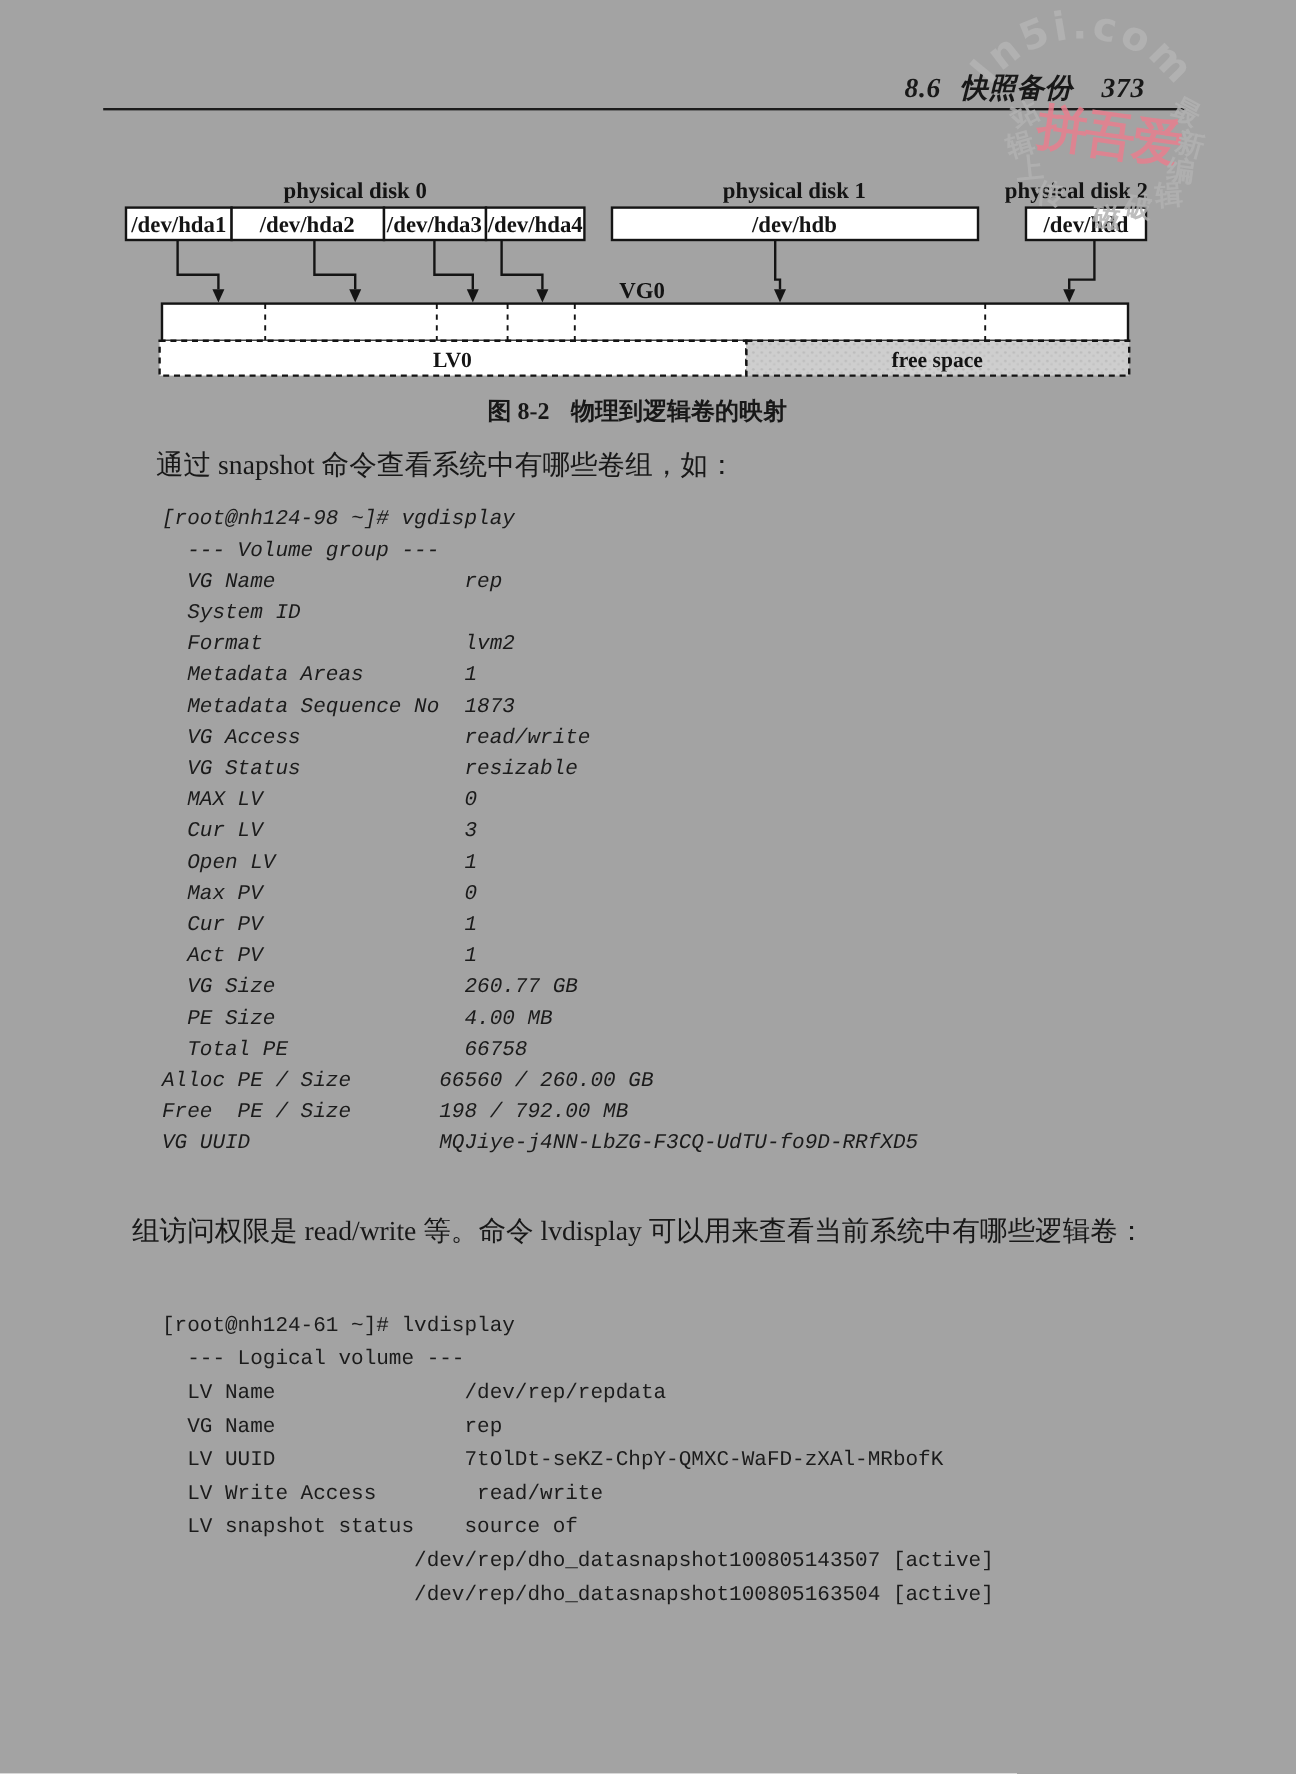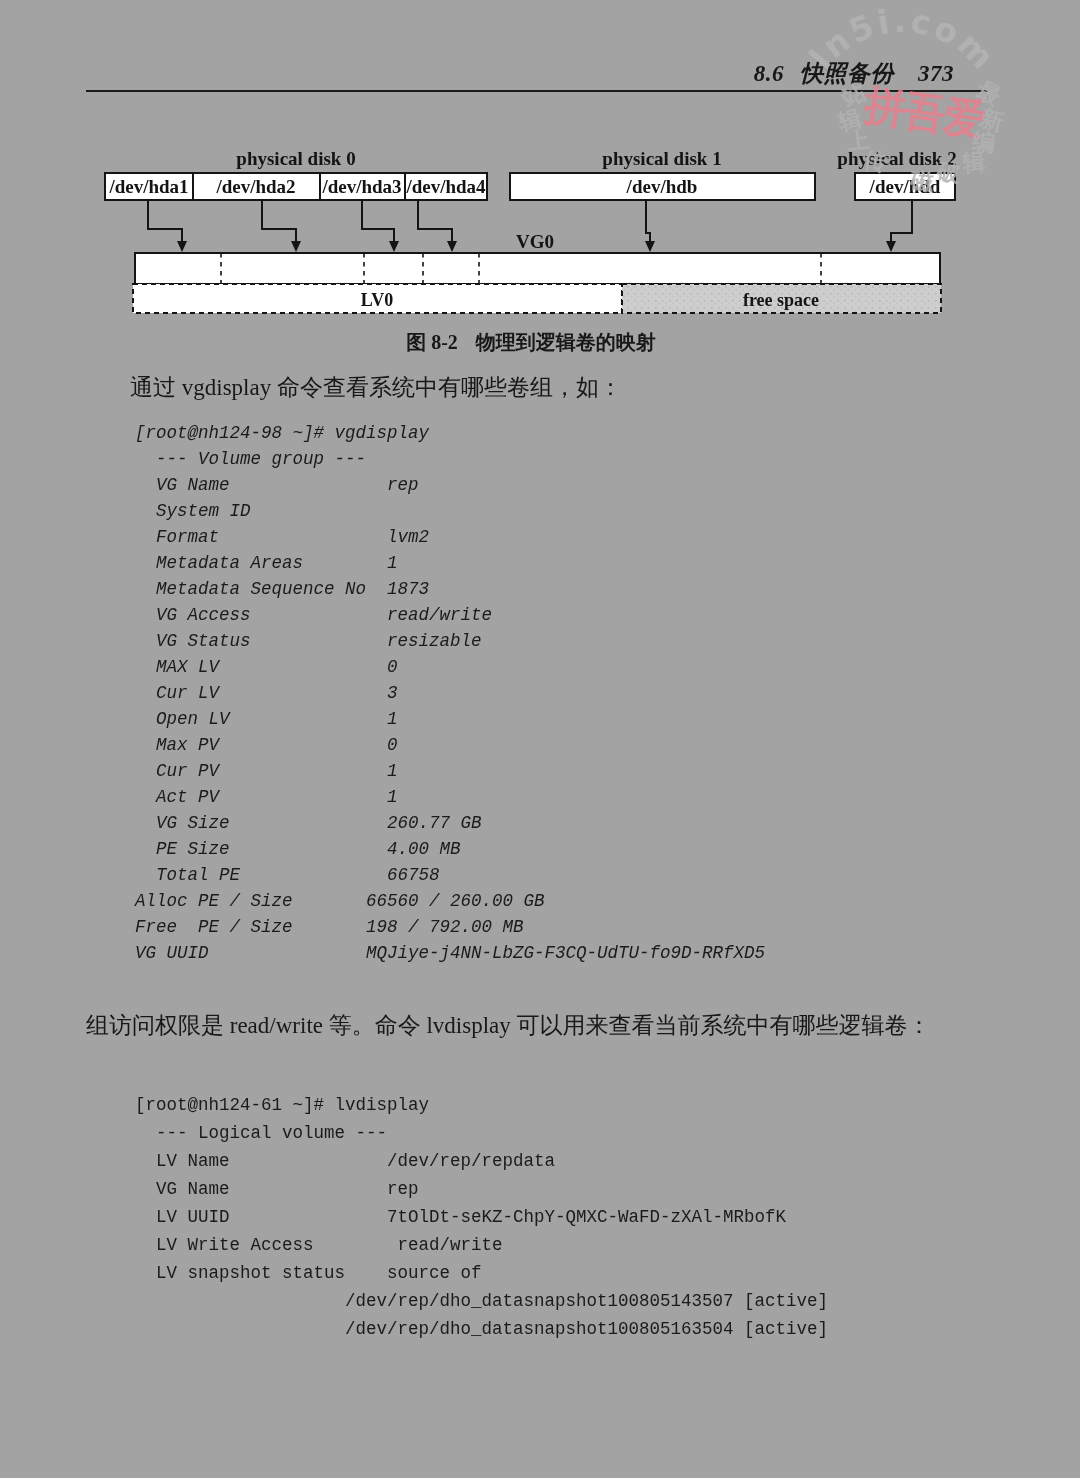--- a/index.html
+++ b/index.html
@@ -38,21 +38,21 @@
   .caption{
     position:absolute;left:0;top:329px;width:1062px;text-align:center;
     font-weight:bold;font-size:20px;
   }
   .caption .cap-prefix{margin-right:18px;margin-top:46px;}
   
   .para{font-size:23px;line-height:32px;}
   #intro-para{position:absolute;left:130px;top:372px;white-space:nowrap;}
   #middle-para{position:absolute;left:86px;top:1004px;width:908px;line-height:43px;}
   #middle-para .line1{text-indent:44px;white-space:nowrap;}
-  #middle-para .line2{white-space:nowrap;}
+  #middle-para .line2{white-space:nowrap;margin-left:24px;}
   
   .terminal{
     position:absolute;left:135px;margin:0;
     font-family:"Liberation Mono","DejaVu Sans Mono",monospace;
     font-size:17.5px;color:#1b1b1b;white-space:pre;
   }
   #terminal-vgdisplay{top:420px;line-height:26px;font-style:italic;}
   #terminal-lvdisplay{top:1091px;line-height:28px;}
 </style>
 </head>
@@ -123,21 +123,21 @@
       <rect class="freebox" x="542" y="139" width="319" height="29" fill="url(#speck)"></rect>
       <text class="lvlabel" x="297" y="161">LV0</text>
       <text class="lvlabel" x="701" y="161">free space</text>
     </g>
   </svg>
 
   <div class="caption">
     <span class="cap-prefix">图 8-2</span><span>物理到逻辑卷的映射</span>
   </div>
 
-  <div class="para" id="intro-para">通过 vgdisplay 命令查看系统中有哪些卷组，如：</div>
+  <div class="para" id="intro-para">通过 snapshot 命令查看系统中有哪些卷组，如：</div>
 
   <pre class="terminal" id="terminal-vgdisplay">[root@nh124-98 ~]# vgdisplay
   --- Volume group ---
   VG Name               rep
   System ID
   Format                lvm2
   Metadata Areas        1
   Metadata Sequence No  1873
   VG Access             read/write
   VG Status             resizable

